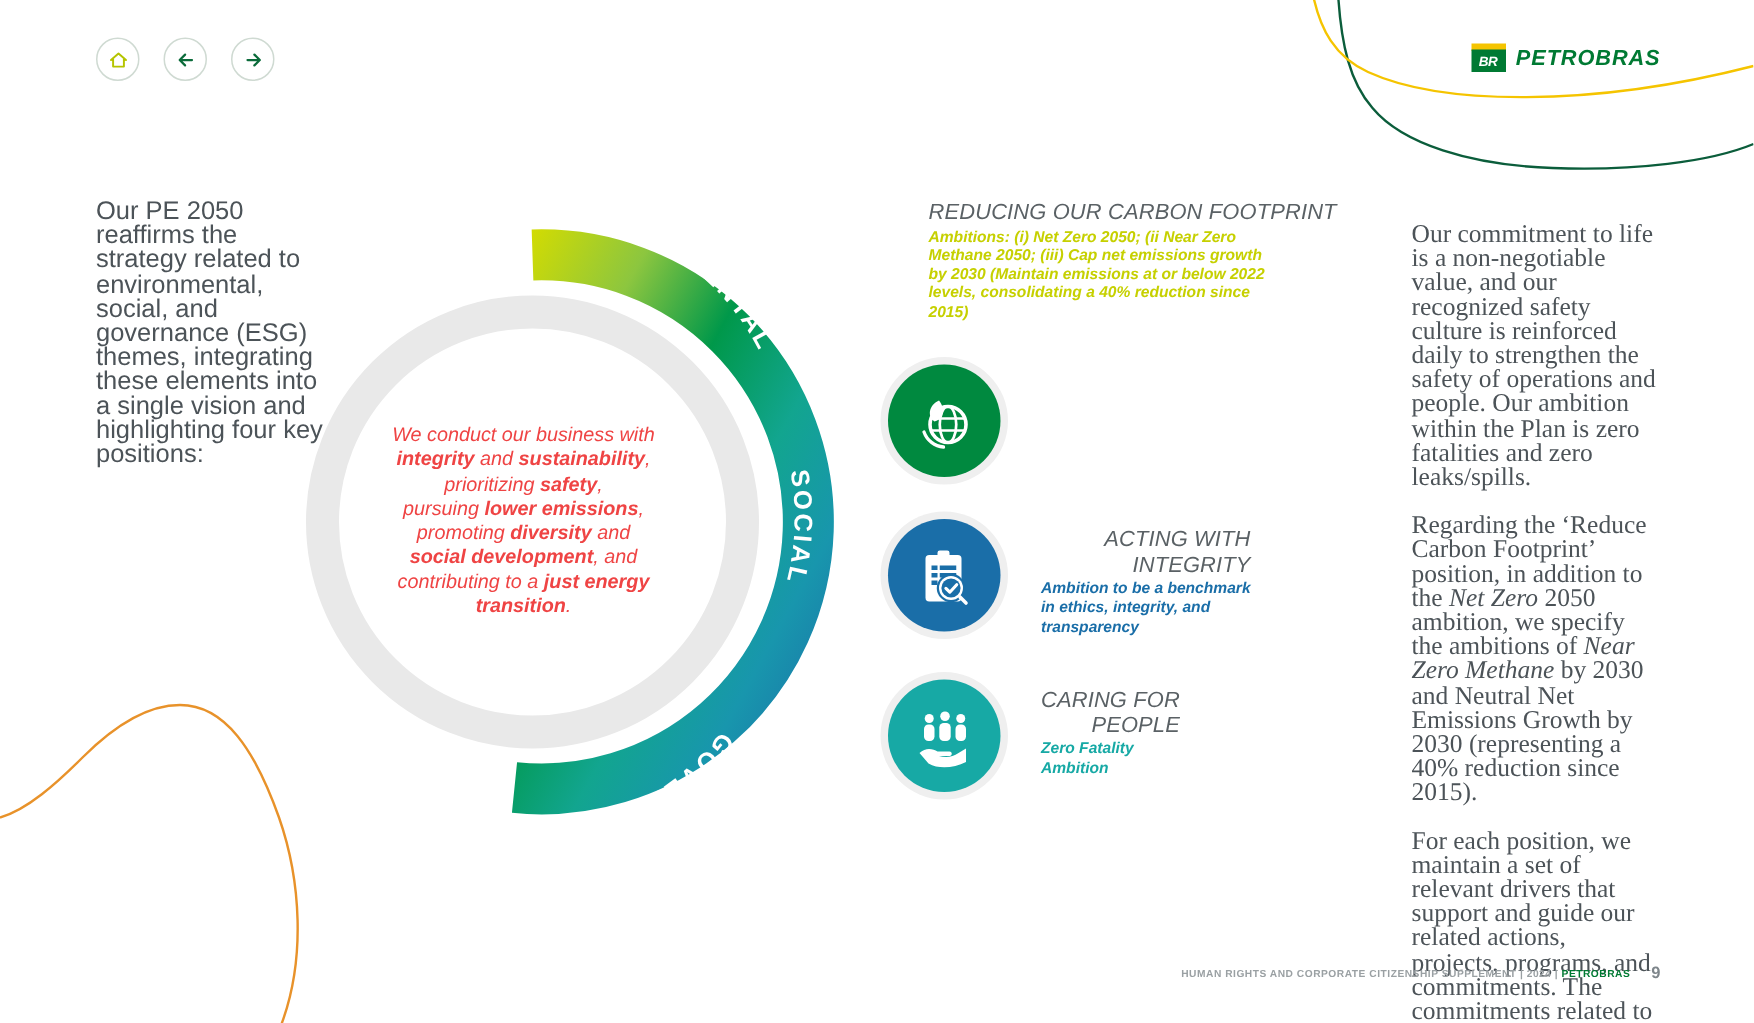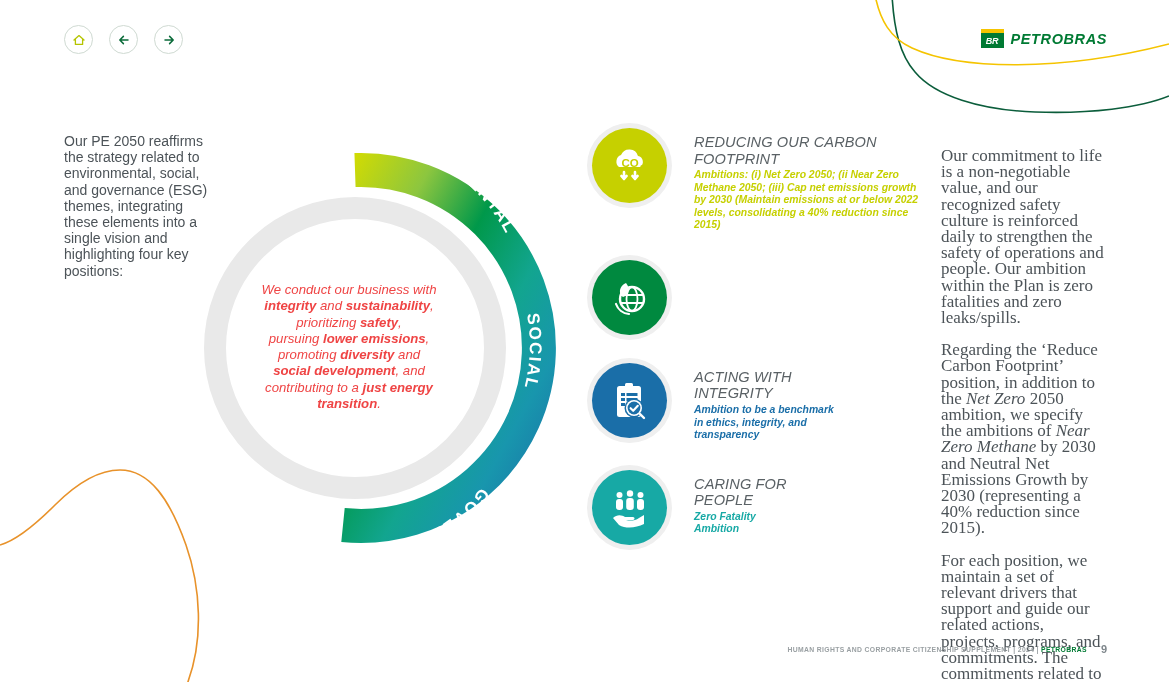--- a/index.html
+++ b/index.html
@@ -34,21 +34,21 @@
     display:flex;align-items:center;justify-content:center;font-family:"Liberation Sans",sans-serif;text-align:center;
   }
   .logo-word{
     color:#007a33;font-weight:bold;font-style:italic;font-size:14.5px;
     letter-spacing:0.6px;font-family:"Liberation Sans",sans-serif;
   }
 
   
   .intro{
     position:absolute;left:64px;top:133px;width:152px;
-    font-size:14px;line-height:16.2px;color:#4c5358;
+    font-size:17px;line-height:16.2px;color:#4c5358;
   }
 
   
   .ring-wrap{position:absolute;left:185px;top:120px;width:390px;height:480px;}
   .ring-svg{position:absolute;left:0;top:0;}
   .center-text{
     position:absolute;left:48px;top:162px;width:232px;
     text-align:center;font-style:italic;color:#ef4444;
     font-size:13.2px;line-height:16.3px;
   }
@@ -58,21 +58,21 @@
   .pillars{position:absolute;left:592px;top:128px;width:345px;}
   .pillar{position:relative;display:flex;align-items:flex-start;margin-bottom:28px;}
   .pillar .badge{
     width:75px;height:75px;border-radius:50%;
     display:flex;align-items:center;justify-content:center;flex:0 0 75px;
     box-shadow:0 0 0 5px #efefef;
   }
   .pillar .txt{margin-left:27px;padding-top:6px;}
   .pillar .title{
     font-style:italic;font-size:14.6px;line-height:16.5px;color:#5a6165;
-    letter-spacing:0.1px;white-space:pre-line;
+    letter-spacing:0.1px;white-space:pre-line;text-align:right;
   }
   .pillar .sub{
     font-style:italic;font-weight:bold;font-size:10.4px;line-height:12.6px;
     margin-top:2px;white-space:pre-line;
   }
 
   
   .rightcol{position:absolute;left:941px;top:148px;width:165px;
     font-size:17px;line-height:16.2px;color:#4c5358;font-family:Liberation Serif, serif;}
   .rightcol p{margin:0 0 16px 0;}
@@ -162,29 +162,20 @@
       pursuing <b>lower emissions</b>,<br>
       promoting <b>diversity</b> and<br>
       <b>social development</b>, and<br>
       contributing to a <b>just energy<br>transition</b>.
     </div>
   </div>
 
   <div class="pillars">
 
     <div class="pillar">
-      <div class="badge" style="background:#c6d000">
-        <svg width="46" height="46" viewBox="0 0 46 46">
-          <path d="M12 24 a7 7 0 0 1 2-12 a9 9 0 0 1 17 1 a6 6 0 0 1 2 11 z" fill="#ffffff"></path>
-          <text x="23" y="24" text-anchor="middle" font-family="Liberation Sans, sans-serif" font-size="11.5" font-weight="bold" fill="#c6d000">CO</text>
-          <text x="33" y="26.5" font-family="Liberation Sans, sans-serif" font-size="8" font-weight="bold" fill="#c6d000">2</text>
-          <path d="M17 29 V36 M17 36 l-2.6 -3 M17 36 l2.6 -3" stroke="#ffffff" stroke-width="2.6" fill="none" stroke-linecap="round"></path>
-          <path d="M28 29 V36 M28 36 l-2.6 -3 M28 36 l2.6 -3" stroke="#ffffff" stroke-width="2.6" fill="none" stroke-linecap="round"></path>
-        </svg>
-      </div>
       <div class="txt">
         <div class="title">REDUCING OUR CARBON FOOTPRINT</div>
         <div class="sub" style="color:#c6d000;width:235px">Ambitions: (i) Net Zero 2050; (ii Near Zero Methane 2050; (iii) Cap net emissions growth by 2030 (Maintain emissions at or below 2022 levels, consolidating a 40% reduction since 2015)</div>
       </div>
     </div>
 
     <div class="pillar" style="margin-top:14px">
       <div class="badge" style="background:#00893f">
         <svg width="46" height="46" viewBox="0 0 46 46">
           <circle cx="25" cy="25" r="12" fill="none" stroke="#ffffff" stroke-width="2.4"></circle>

